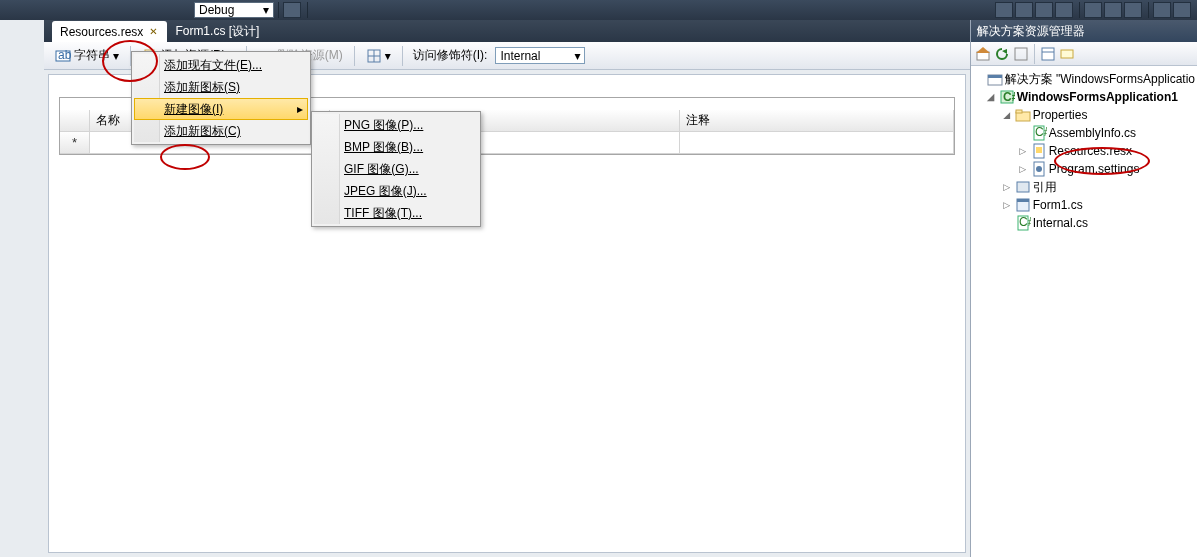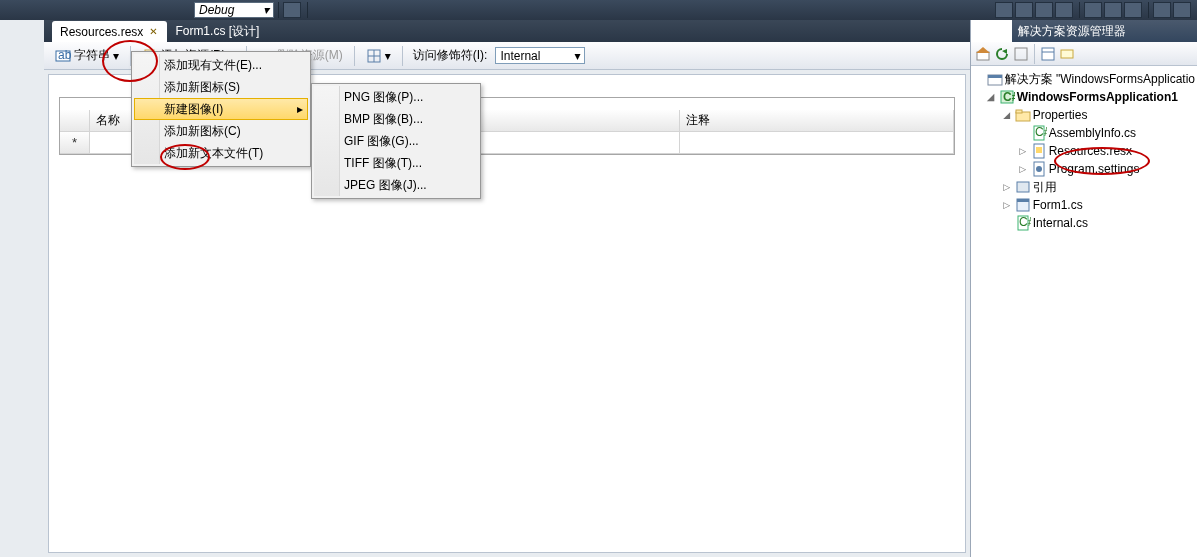--- a/index.html
+++ b/index.html
@@ -1,17 +1,17 @@
 <!DOCTYPE html>
 <html><head>
 <meta charset="utf-8">
 <style>
   *{box-sizing:border-box;margin:0;padding:0;font-family:"Microsoft YaHei",Tahoma,Arial,sans-serif;font-size:12px;}
   body{background:#e8ecf0;width:1197px;height:557px;overflow:hidden;color:#000;}
-  .top-strip{height:20px;background:linear-gradient(#3b4a5d,#2a3646);display:flex;align-items:center;padding:0 4px;font-style:italic;}
+  .top-strip{height:20px;background:linear-gradient(#3b4a5d,#2a3646);display:flex;align-items:center;padding:0 4px;}
   .top-strip .ts-item{width:18px;height:16px;background:#4f6075;margin-right:2px;border:1px solid #23303f;}
   .top-strip .sep{width:1px;height:16px;background:#1e2a37;margin:0 4px;}
   .main{display:flex;height:537px;padding-left:44px;}
   .left-pane{width:966px;display:flex;flex-direction:column;border-right:1px solid #9ba7b7;}
   .right-pane{flex:1;display:flex;flex-direction:column;background:#fff;}
   
   .doc-tabs{height:22px;background:linear-gradient(#3a4757,#2a3646);display:flex;align-items:flex-end;padding-left:8px;}
   .tab{height:21px;padding:0 8px 0 8px;display:flex;align-items:center;gap:4px;color:#fff;border-top-left-radius:3px;border-top-right-radius:3px;cursor:pointer;}
   .tab.active{background:#fff;color:#000;}
   .tab .close{width:12px;height:12px;display:flex;align-items:center;justify-content:center;font-size:10px;color:#7e5f00;}
@@ -29,27 +29,27 @@
   .grid-row{display:flex;height:22px;border-bottom:1px solid #d4d4d4;}
   .grid-row.header{background:linear-gradient(#fefefe,#e8e8e8);font-weight:normal;margin-top:12px;}
   .grid-cell{border-right:1px solid #d4d4d4;display:flex;align-items:center;padding:0 6px;overflow:hidden;}
   .rowhdr{width:30px;background:linear-gradient(#fefefe,#e8e8e8);justify-content:center;}
   .c-name{width:240px;}
   .c-val{width:350px;}
   .c-comment{flex:1;}
   .star{color:#333;font-size:13px;}
   
   .ctx-menu{position:absolute;background:#f1f1f1;border:1px solid #979797;box-shadow:2px 2px 4px rgba(0,0,0,.25);padding:2px;}
-  .ctx-menu .mi{height:22px;display:flex;align-items:center;padding:0 18px 0 30px;position:relative;cursor:pointer;white-space:nowrap;}
+  .ctx-menu .mi{height:22px;display:flex;align-items:center;padding:0 18px 0 30px;position:relative;cursor:pointer;white-space:nowrap;text-decoration:underline;}
   .ctx-menu .mi.highlight{background:linear-gradient(#ffe9a8,#ffd86b);border:1px solid #e5b000;padding-left:29px;padding-right:17px;height:22px;}
   .ctx-menu .mi .arrow{position:absolute;right:4px;}
   .ctx-menu .gutter{position:absolute;left:2px;top:2px;bottom:2px;width:26px;background:linear-gradient(#f5f5f5,#e6e6e6);border-right:1px solid #d7d7d7;pointer-events:none;}
   .circle-mark{position:absolute;border:2px solid #c00000;border-radius:50%;pointer-events:none;}
   
-  .panel-title{height:22px;background:linear-gradient(#4a596d,#33465e);color:#fff;display:flex;align-items:center;padding:0 6px;margin-left:41px;}
+  .panel-title{height:22px;background:linear-gradient(#4a596d,#33465e);color:#fff;display:flex;align-items:center;padding:0 6px;}
   .panel-tb{height:24px;background:linear-gradient(#fdfdfe,#e3e7ee);border-bottom:1px solid #b9c3d0;display:flex;align-items:center;gap:3px;padding:0 4px;}
   .panel-tb .pico{width:16px;height:16px;display:inline-block;}
   .tree{flex:1;background:#fff;padding:4px 2px;overflow:auto;}
   .tn{display:flex;align-items:center;height:18px;gap:2px;white-space:nowrap;cursor:pointer;}
   .tn .tw{width:12px;text-align:center;color:#6e6e6e;font-size:9px;}
   .tn .tico{width:16px;height:16px;}
   .tn.bold{font-weight:bold;}
   svg{display:block;}
 </style>
 </head>
@@ -172,41 +172,38 @@
         <div class="mi">
             <span>添加新图标(S)</span>
           </div>
         <div class="mi highlight">
           <span>新建图像(I)</span>
           <span class="arrow">▸</span>
         </div>
         <div class="mi">
             <span>添加新图标(C)</span>
           </div>
-        <div class="mi">
-            <span>添加新文本文件(T)</span>
-          </div>
-      </div>
-
-      <div class="ctx-menu" style="left:262px;top:8px;width:170px;">
+      </div>
+
+      <div class="ctx-menu" style="left:262px;top:36px;width:170px;">
         <div class="gutter"></div>
         <div class="mi">
             <span>PNG 图像(P)...</span>
           </div>
         <div class="mi">
             <span>BMP 图像(B)...</span>
           </div>
         <div class="mi">
             <span>GIF 图像(G)...</span>
           </div>
         <div class="mi">
+            <span>JPEG 图像(J)...</span>
+          </div>
+        <div class="mi">
             <span>TIFF 图像(T)...</span>
-          </div>
-        <div class="mi">
-            <span>JPEG 图像(J)...</span>
           </div>
       </div>
 
     </div>
   </div>
 
   <div class="right-pane">
     <div class="panel-title">
       <span>解决方案资源管理器</span>
     </div>

